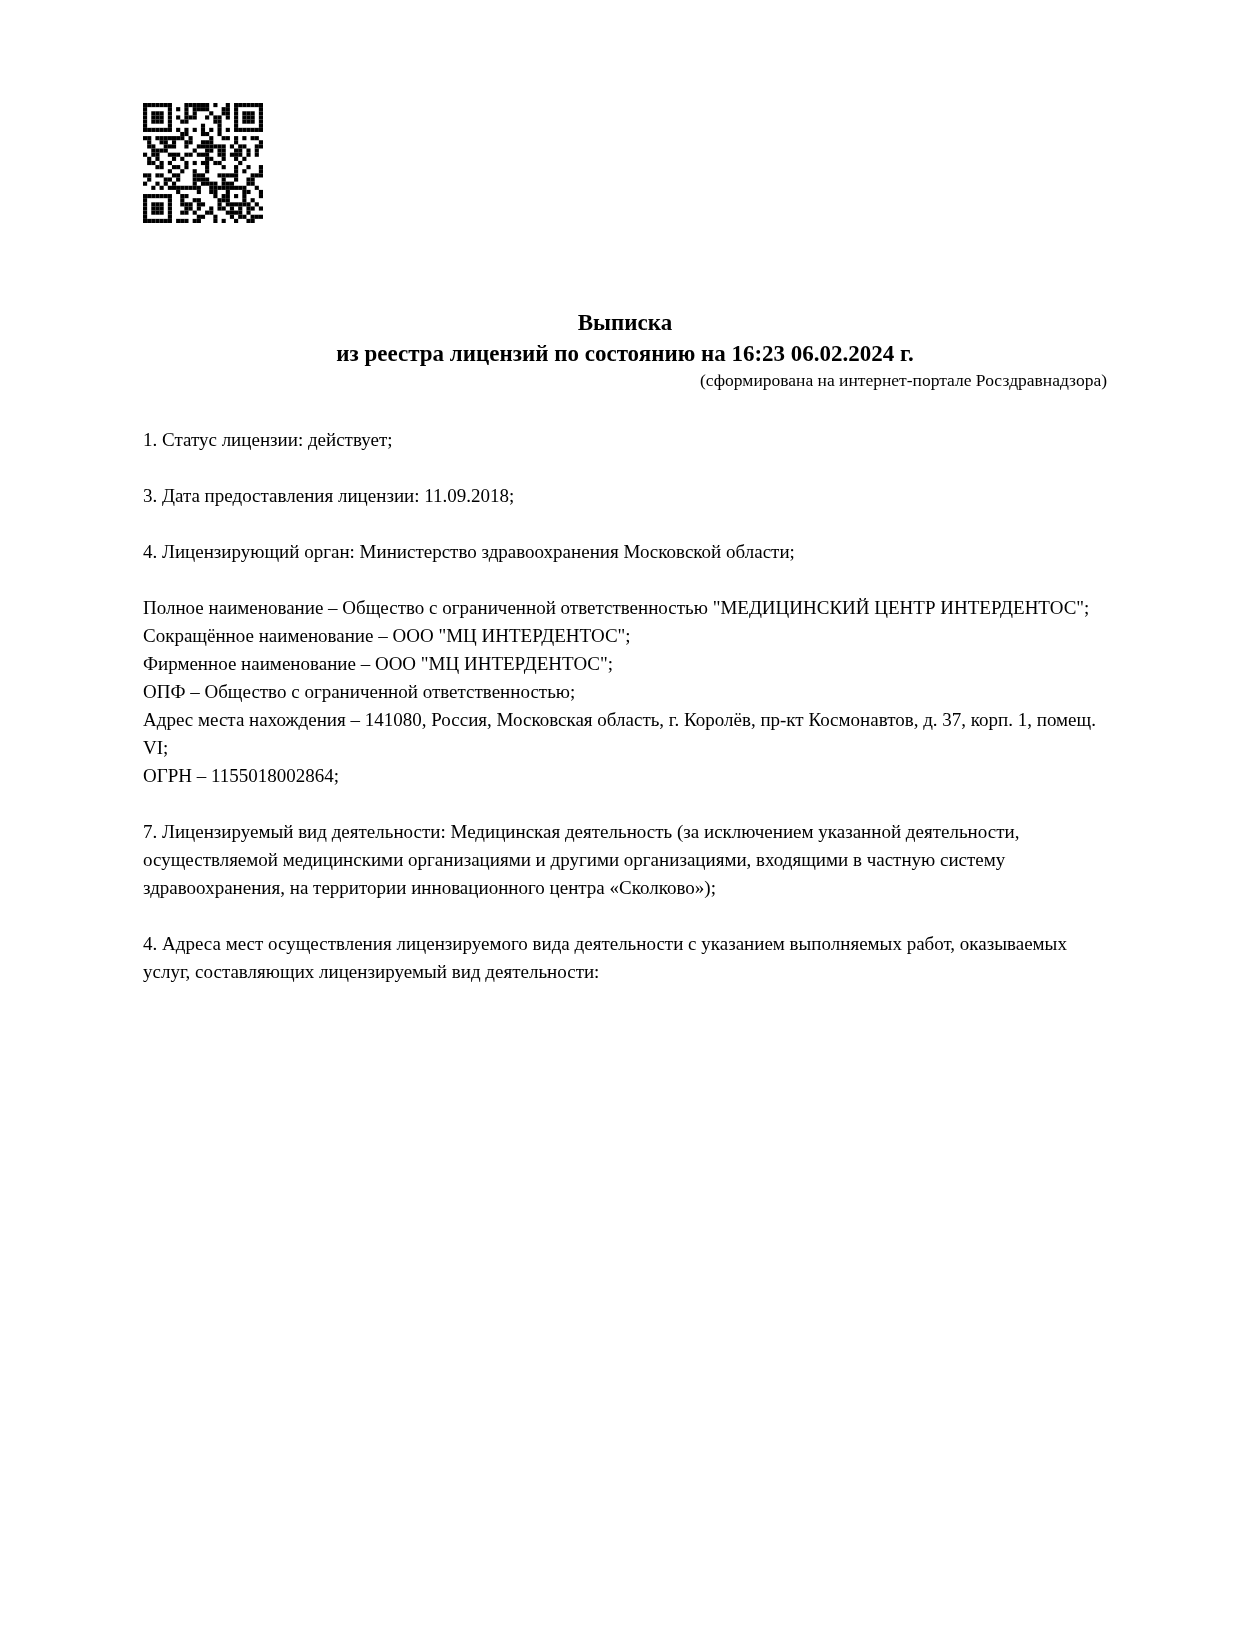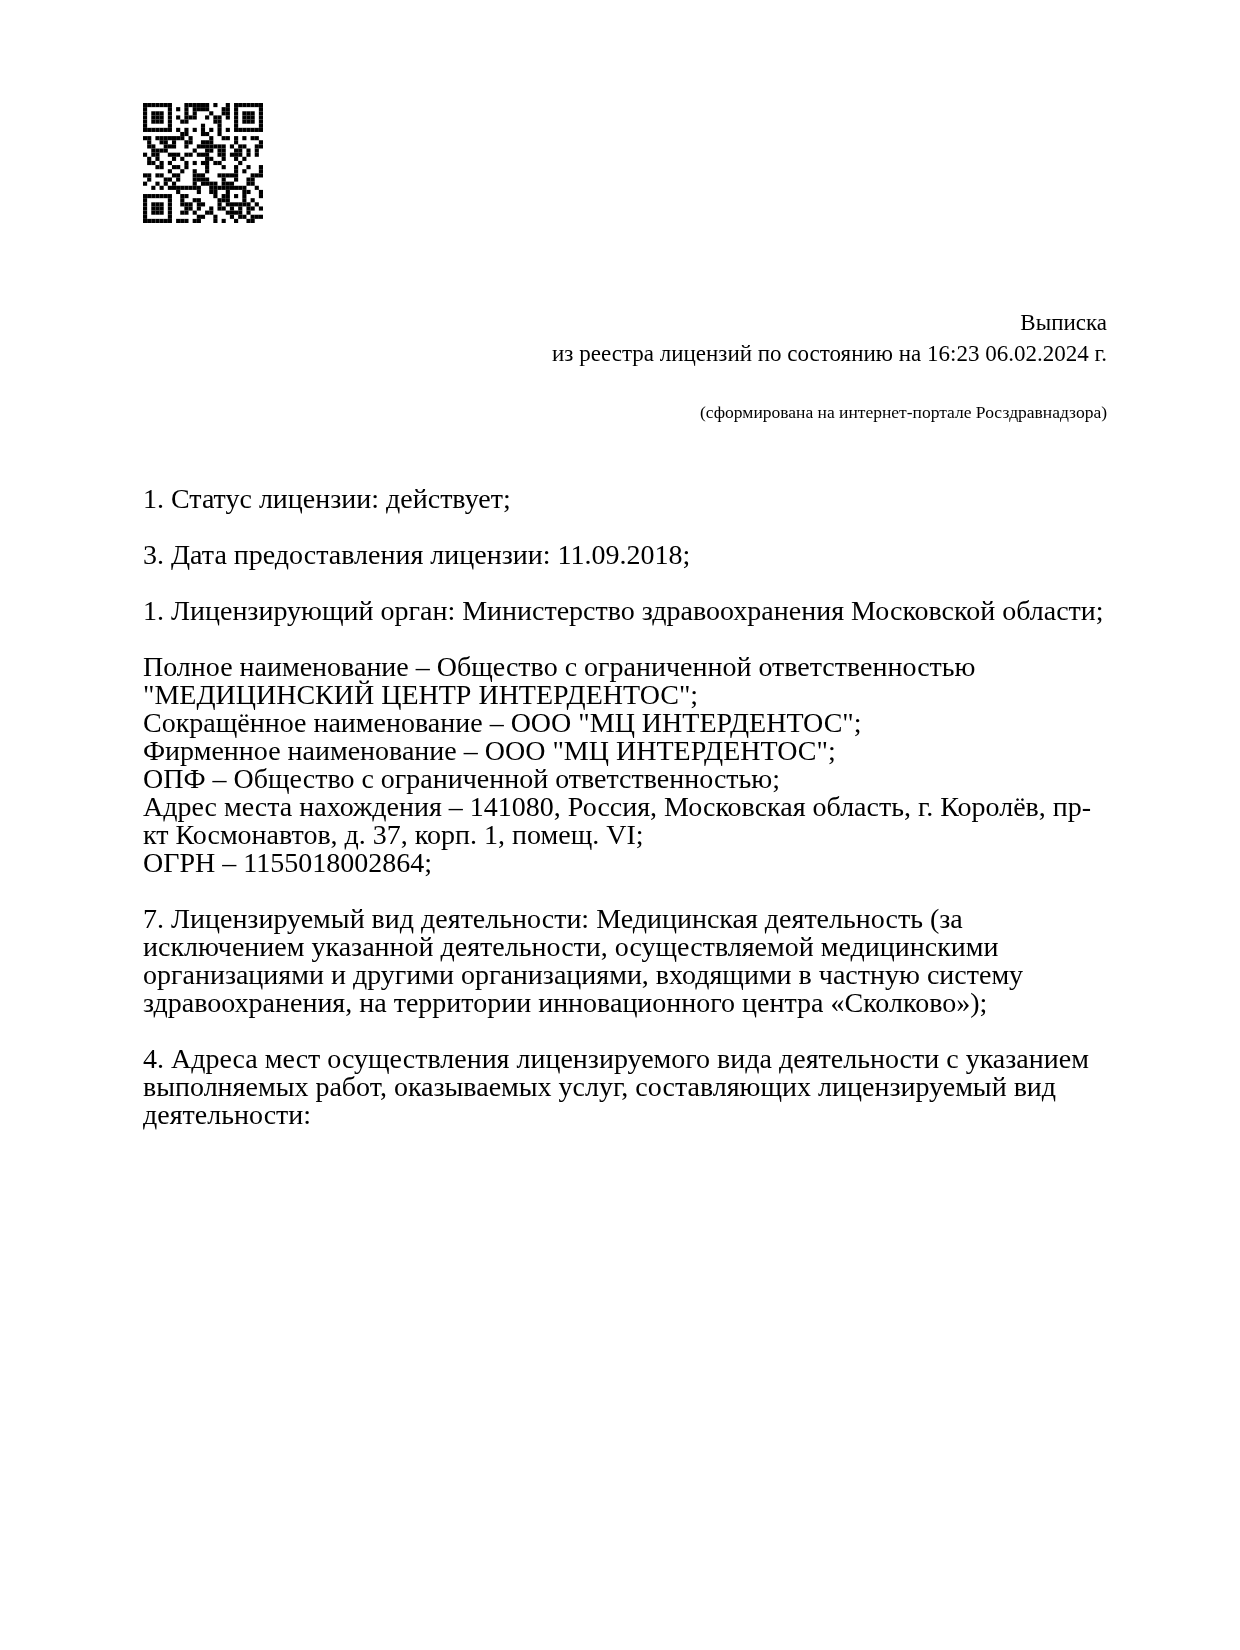--- a/index.html
+++ b/index.html
@@ -17,35 +17,34 @@
     inset: 0;
     padding: 103px 133px 40px 143px;
   }
   .qr {
     width: 120px;
     height: 120px;
     margin-bottom: 84px;
   }
   .qr svg { width: 100%; height: 100%; display: block; }
   .title-block {
-    text-align: right;
-    font-weight: normal;
+    text-align: center;
+    font-weight: bold;
     font-size: 23px;
     line-height: 31px;
     margin-top: 44px;
   }
   .subtitle {
     text-align: right;
     font-size: 17.5px;
     line-height: 22px;
-    margin-top: 32px;
   }
   .doc-body {
-    margin-top: 62px;
-    font-size: 28px;
+    margin-top: 35px;
+    font-size: 19px;
     line-height: 28px;
   }
   .para {
     margin-bottom: 28px;
     white-space: pre-line;
   }
 </style>
 </head>
 <body>
 
@@ -459,21 +458,21 @@
   <div class="title-block">
     <div>Выписка</div>
     <div>из реестра лицензий по состоянию на 16:23 06.02.2024 г.</div>
   </div>
 
   <div class="subtitle">(сформирована на интернет-портале Росздравнадзора)</div>
 
   <div class="doc-body">
     <p class="para">1. Статус лицензии: действует;</p>
     <p class="para">3. Дата предоставления лицензии: 11.09.2018;</p>
-    <p class="para">1. Лицензирующий орган: Министерство здравоохранения Московской области;</p>
+    <p class="para">4. Лицензирующий орган: Министерство здравоохранения Московской области;</p>
     <p class="para">Полное наименование – Общество с ограниченной ответственностью "МЕДИЦИНСКИЙ ЦЕНТР ИНТЕРДЕНТОС";
 Сокращённое наименование – ООО "МЦ ИНТЕРДЕНТОС";
 Фирменное наименование – ООО "МЦ ИНТЕРДЕНТОС";
 ОПФ – Общество с ограниченной ответственностью;
 Адрес места нахождения – 141080, Россия, Московская область, г. Королёв, пр-кт Космонавтов, д. 37, корп. 1, помещ. VI;
 ОГРН – 1155018002864;</p>
     <p class="para">7. Лицензируемый вид деятельности: Медицинская деятельность (за исключением указанной деятельности, осуществляемой медицинскими организациями и другими организациями, входящими в частную систему здравоохранения, на территории инновационного центра «Сколково»);</p>
     <p class="para">4. Адреса мест осуществления лицензируемого вида деятельности с указанием выполняемых работ, оказываемых услуг, составляющих лицензируемый вид деятельности:</p>
   </div>
 

